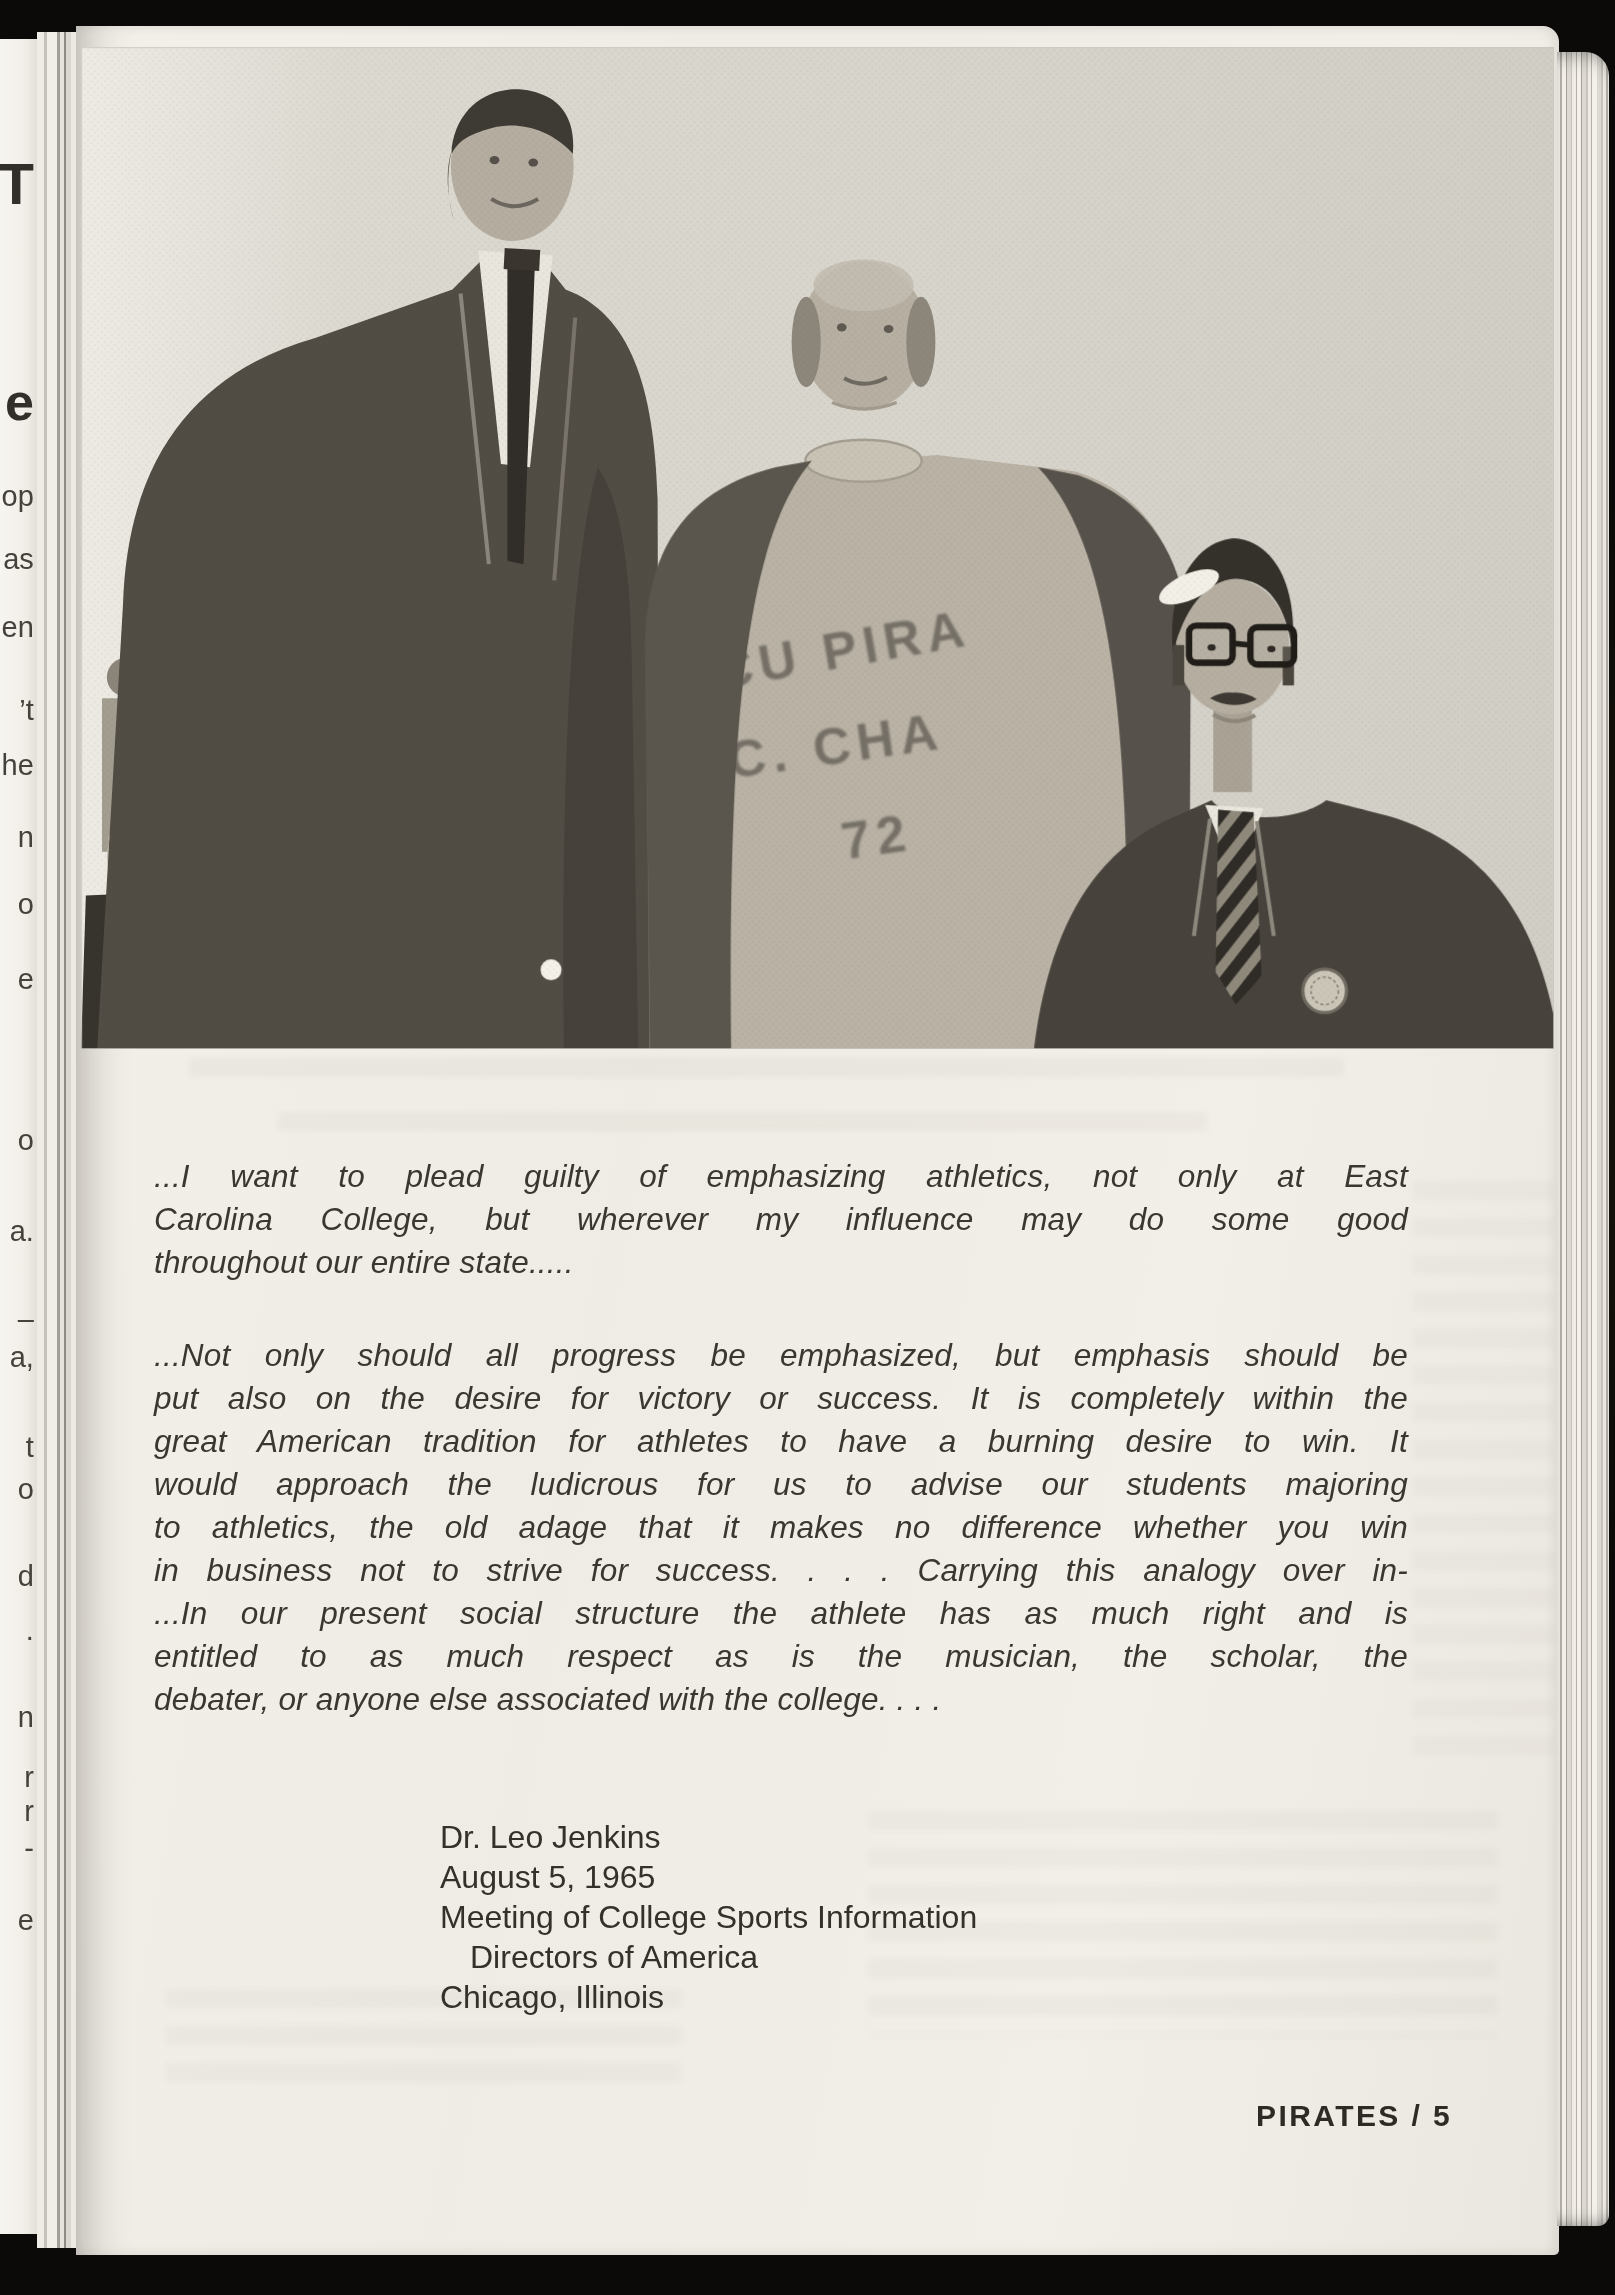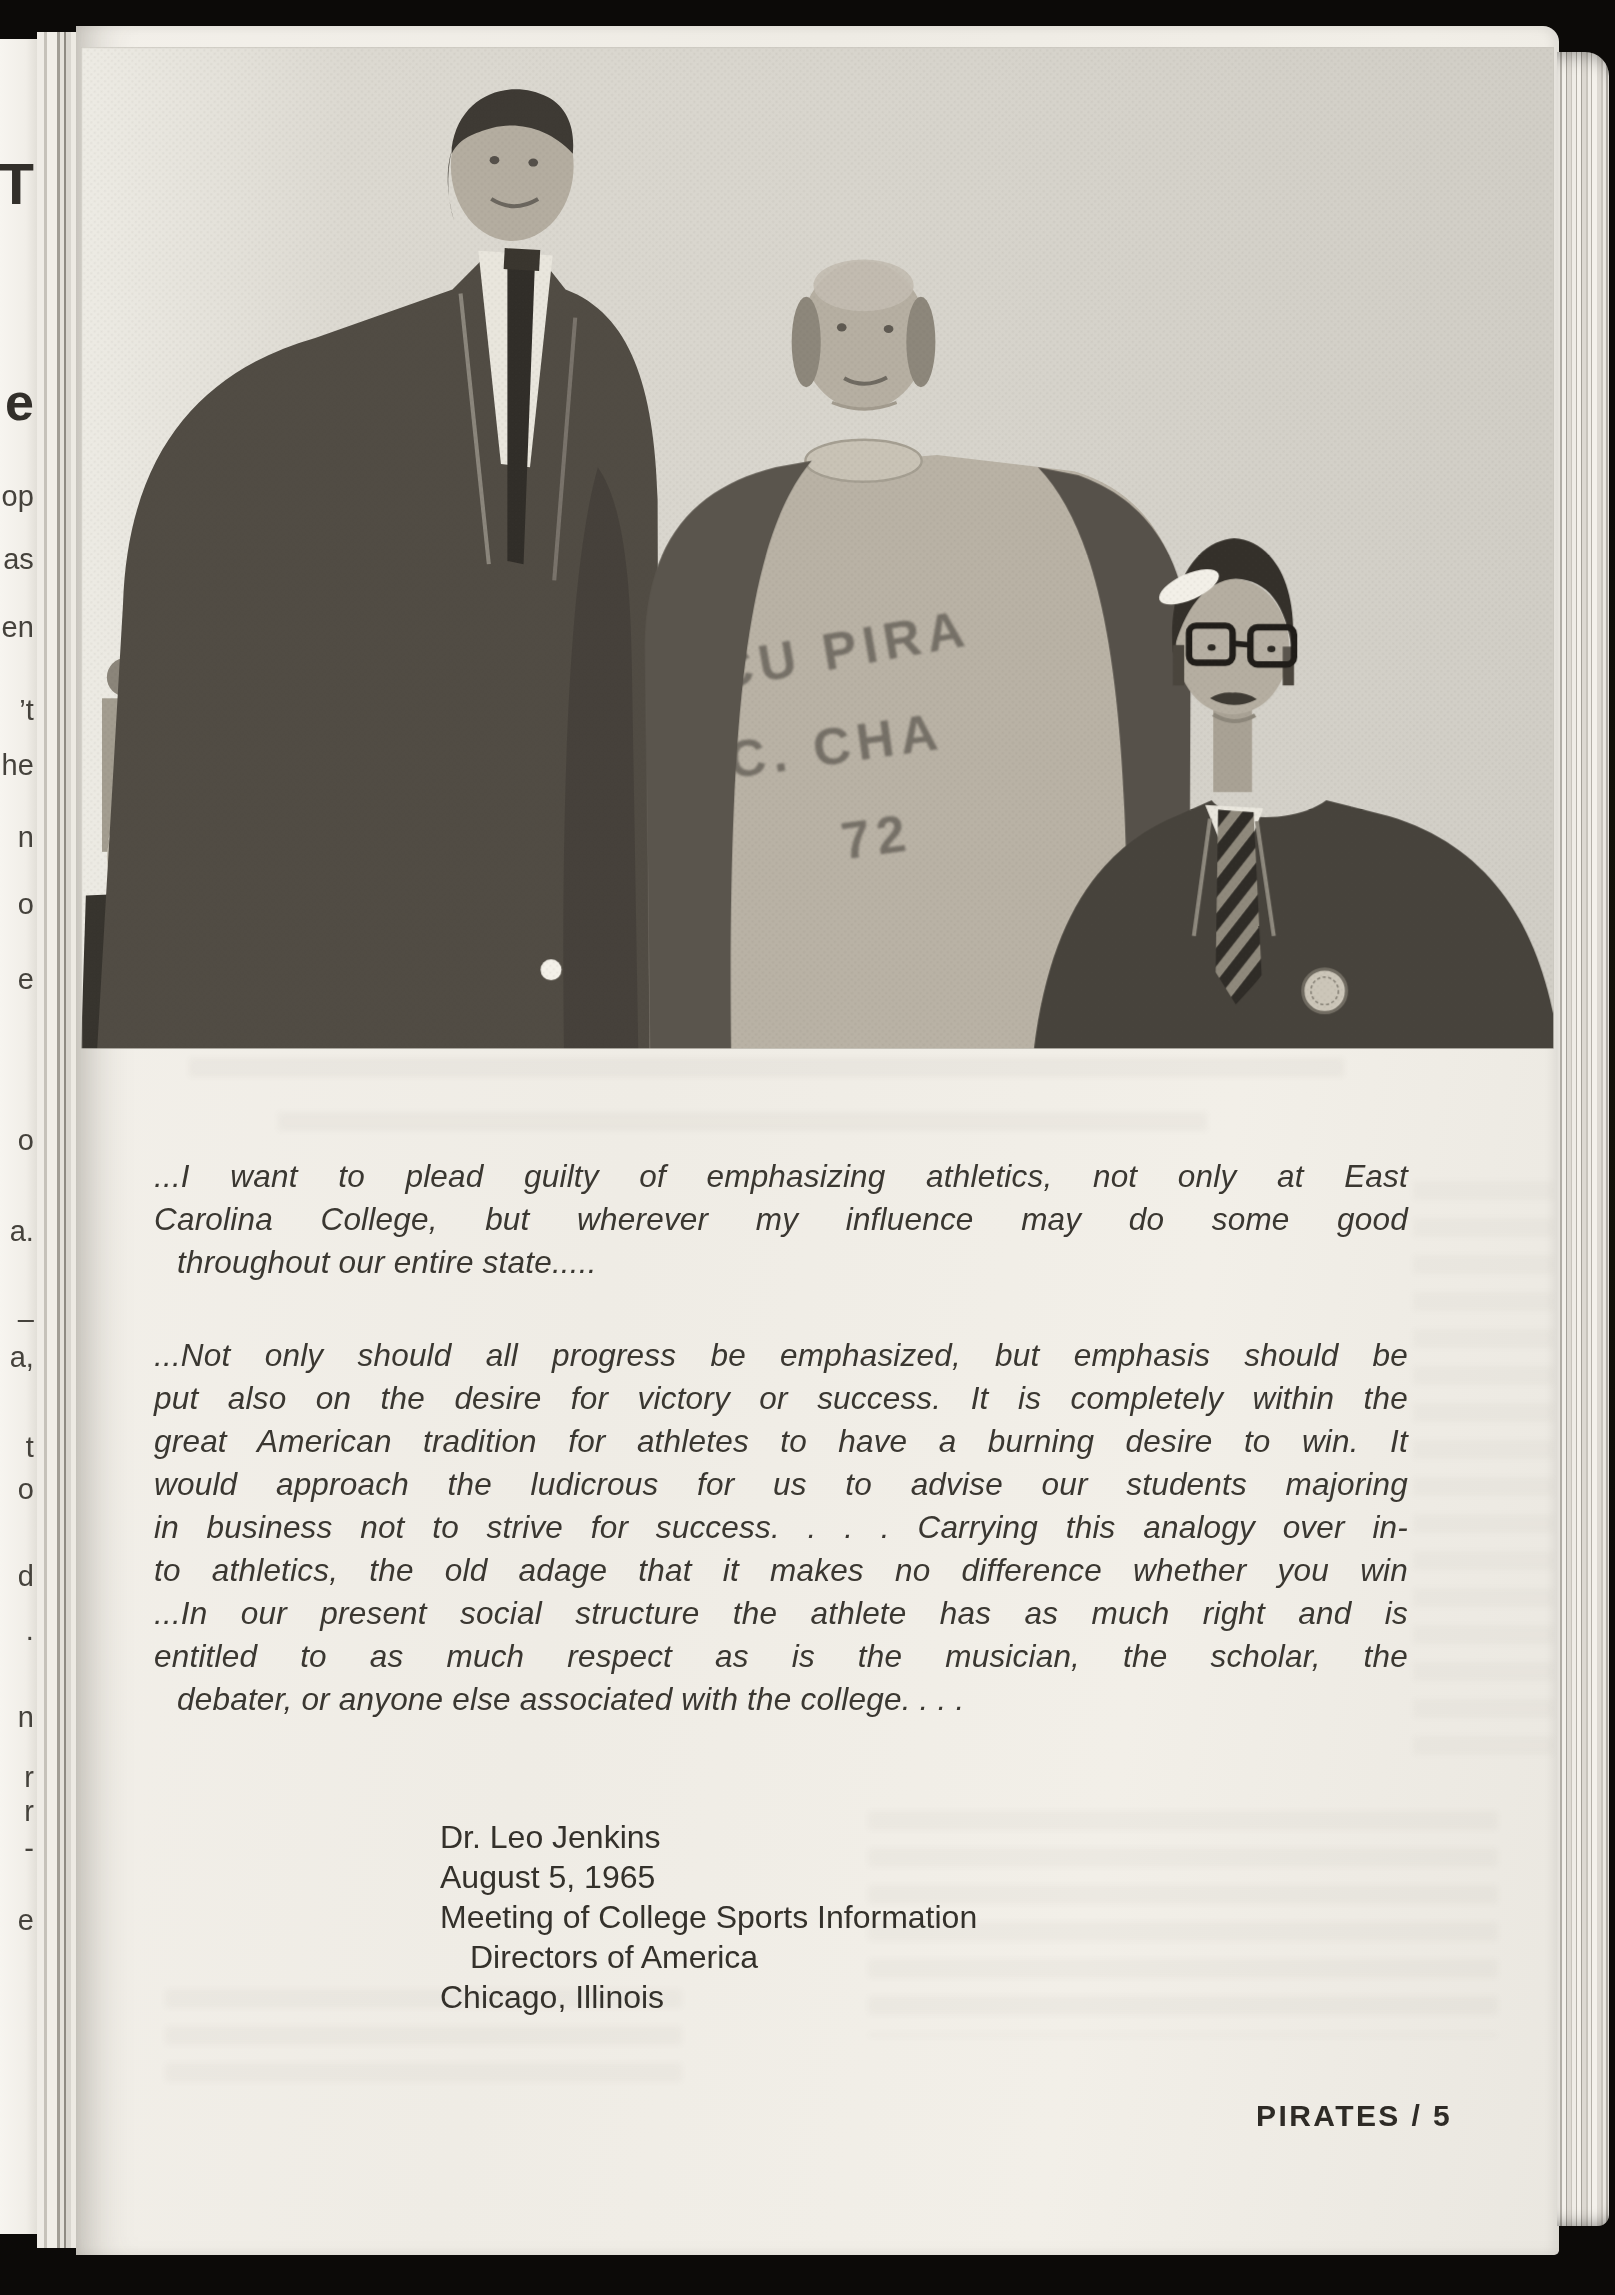--- a/index.html
+++ b/index.html
@@ -57,21 +57,21 @@
     filter:blur(3.2px);opacity:.06;pointer-events:none;
   }
   
   .quote-block{
     position:absolute;left:78px;top:1129px;width:1254px;
     color:#3a3731;font-size:31.5px;font-style:italic;line-height:43px;
     letter-spacing:0.2px;
   }
   .qpara.gap{margin-top:50px;}
   .qline{text-align:justify;text-align-last:justify;}
-  .qline.qlast{text-align-last:left;margin-left:23px;}
+  .qline.qlast{text-align-last:left;}
   
   .attribution{
     position:absolute;left:364px;top:1791px;
     color:#34312b;font-size:32px;line-height:40px;
   }
   .attr-line.indent{margin-left:30px;}
   
   .page-footer{
     position:absolute;right:107px;top:2073px;
     color:#2e2b26;font-size:30px;font-weight:bold;letter-spacing:2.4px;
@@ -223,22 +223,22 @@
         <div class="qpara">
           <div class="qline">...I want to plead guilty of emphasizing athletics, not only at East</div>
           <div class="qline">Carolina College, but wherever my influence may do some good</div>
           <div class="qline qlast">throughout our entire state.....</div>
         </div>
         <div class="qpara gap">
           <div class="qline">...Not only should all progress be emphasized, but emphasis should be</div>
           <div class="qline">put also on the desire for victory or success. It is completely within the</div>
           <div class="qline">great American tradition for athletes to have a burning desire to win. It</div>
           <div class="qline">would approach the ludicrous for us to advise our students majoring</div>
+          <div class="qline">to athletics, the old adage that it makes no difference whether you win</div>
           <div class="qline">in business not to strive for success. . . . Carrying this analogy over in-</div>
-          <div class="qline">to athletics, the old adage that it makes no difference whether you win</div>
         </div>
         <div class="qpara">
           <div class="qline">...In our present social structure the athlete has as much right and is</div>
           <div class="qline">entitled to as much respect as is the musician, the scholar, the</div>
           <div class="qline qlast">debater, or anyone else associated with the college. . . .</div>
         </div>
       </div>
 
     <div class="attribution">
         <div class="attr-line">Dr. Leo Jenkins</div>

